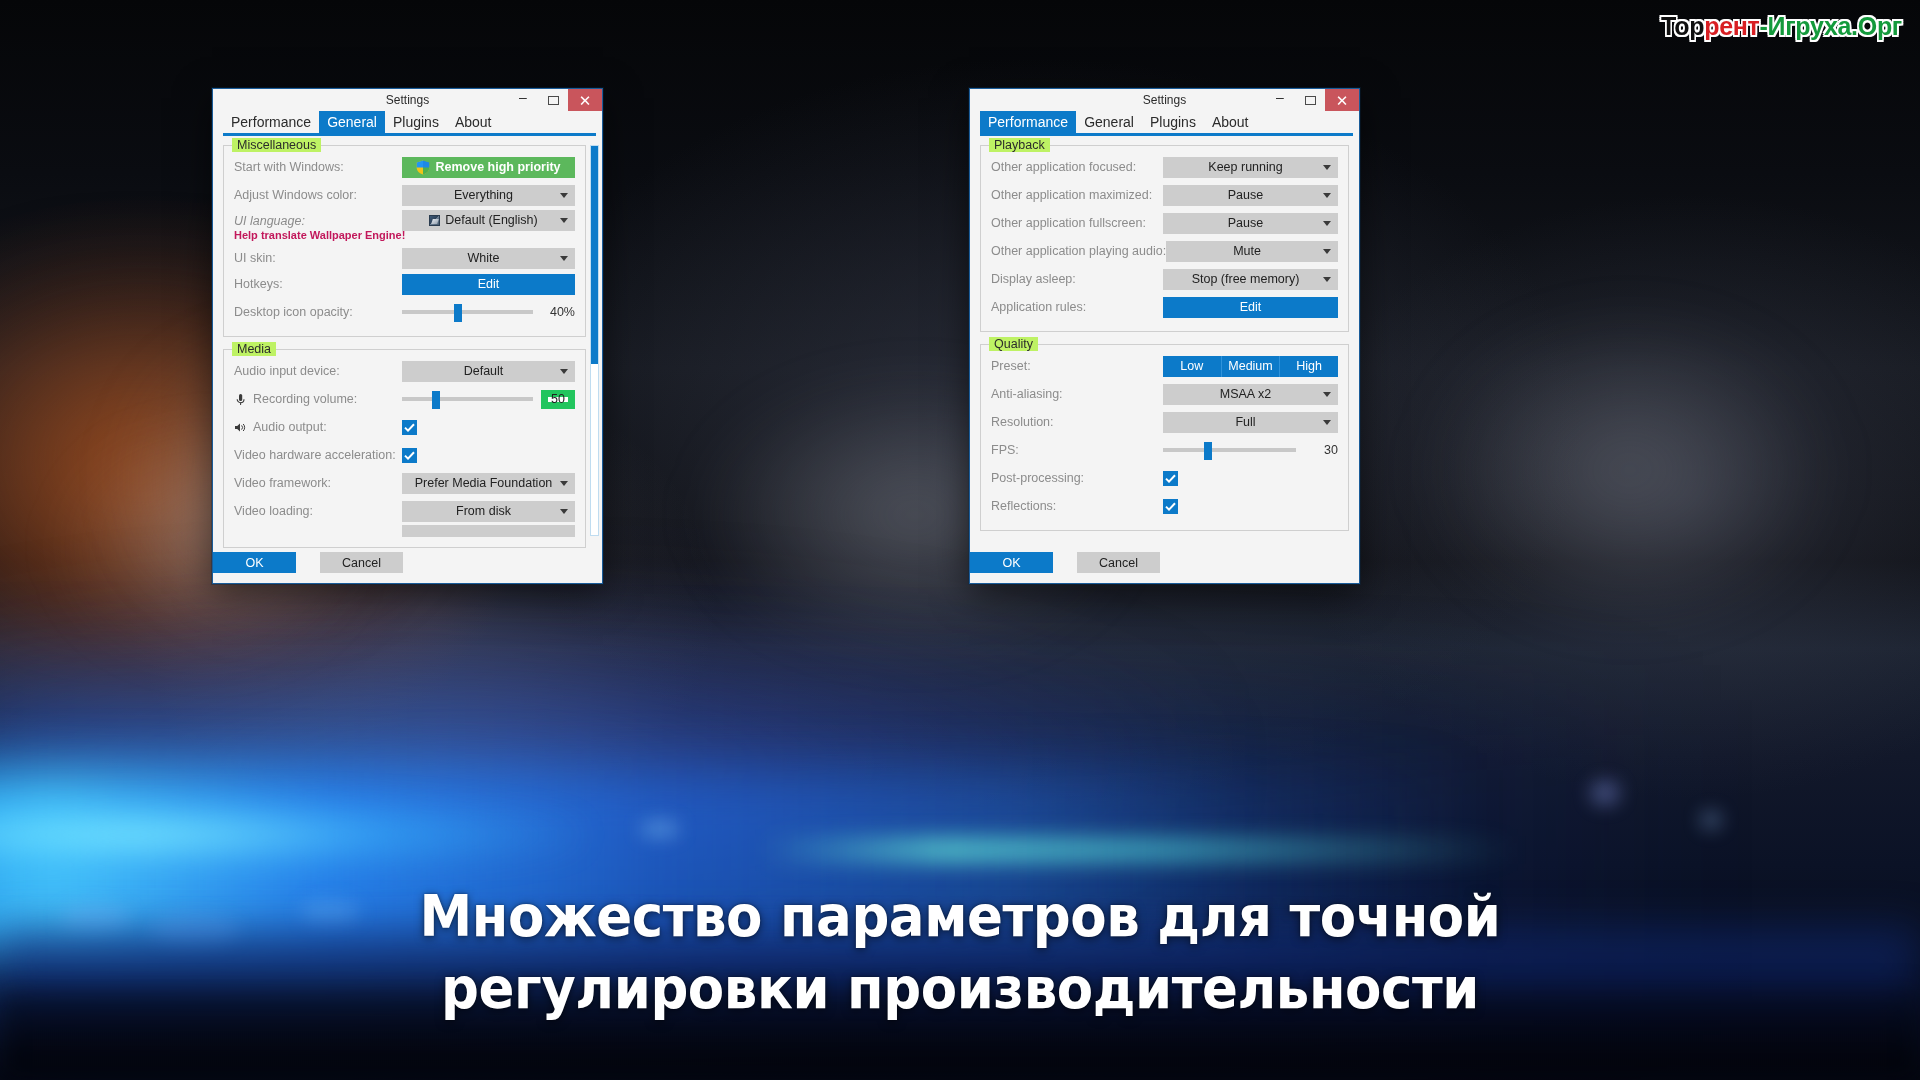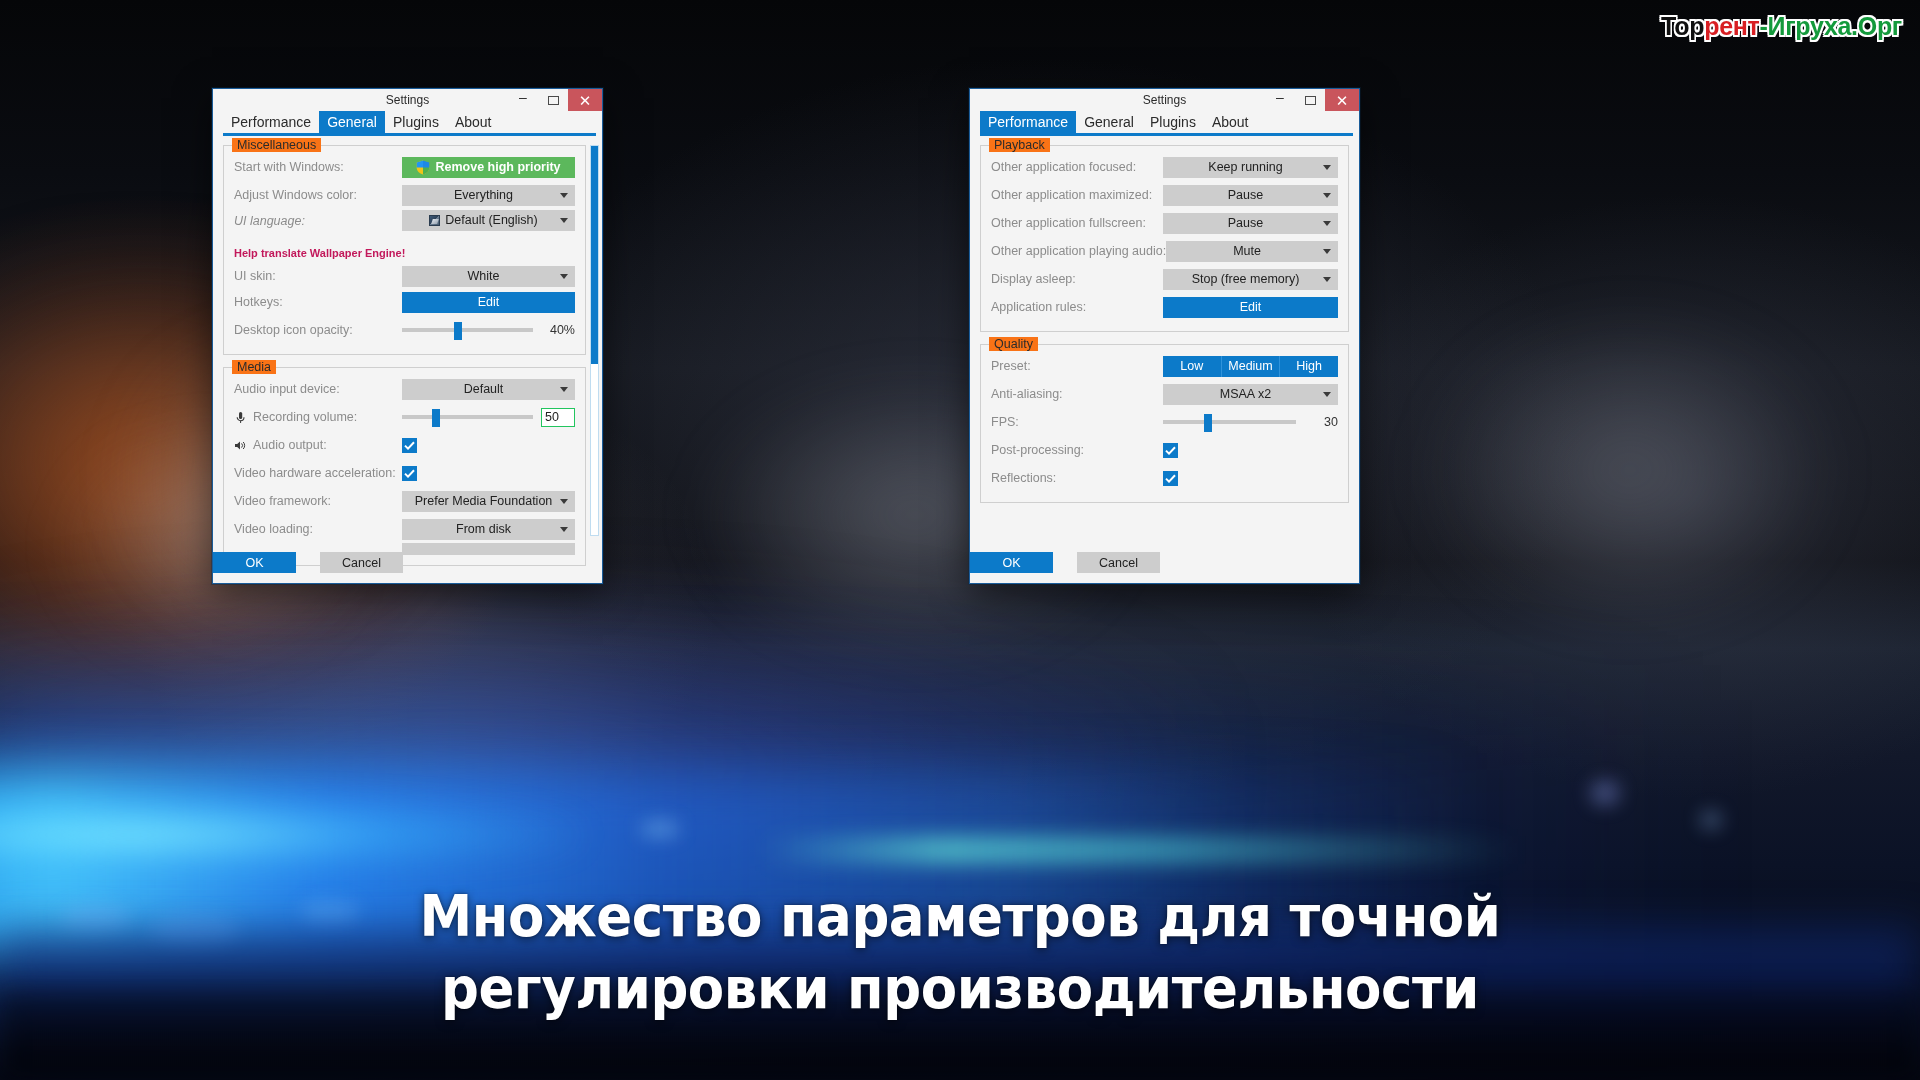--- a/index.html
+++ b/index.html
@@ -188,21 +188,21 @@
 
   
   .group {
     border: 1px solid #cfcfcf;
     margin-bottom: 12px;
     padding: 7px 10px 10px 10px;
     position: relative;
   }
   .group-title {
     position: absolute; top: -8px; left: 8px;
-    background: #f97316; padding: 0 5px;
+    background: #bef264; padding: 0 5px;
     font-size: 12.5px; color: #2b2b2b;
   }
 
   .row {
     display: flex; align-items: center;
     height: 28px;
   }
   .row-label {
     flex: 0 0 168px;
     color: #8c8c8c; font-size: 12.5px;
@@ -273,21 +273,21 @@
   .seg:last-child { border-right: none; }
 
   
   .slider { flex: 1; position: relative; height: 21px; display: flex; align-items: center; }
   .slider .track { height: 4px; background: #c8c8c8; width: 100%; border-radius: 0; }
   .slider .thumb {
     position: absolute; width: 8px; height: 18px; background: #0c7ac9; top: 2px;
   }
   .slider-val { width: 34px; text-align: right; font-size: 12.5px; color: #333; margin-left: 8px; }
   .slider-box {
-    width: 34px; height: 19px; border: 1px solid #22c55e; background: #fff;
+    width: 34px; height: 19px; border: 7px solid #22c55e; background: #fff;
     font-size: 12.5px; color: #222; margin-left: 8px;
     display: flex; align-items: center; padding-left: 3px;
   }
 
   
   .cbx {
     width: 15px; height: 15px; background: #0c7ac9;
     display: flex; align-items: center; justify-content: center; cursor: default;
   }
   .cbx svg { display: block; }
@@ -407,21 +407,21 @@
           <div class="combo">
             <span class="combo-inner">
               <span class="flagicon"></span>
               <span>Default (English)</span>
             </span>
             <span class="caret"></span>
           </div>
         </div>
       </div>
 
-      <div class="row" style="height:15px;margin-top:18px;">
+      <div class="row" style="height:15px;">
         <div class="sublink">Help translate Wallpaper Engine!</div>
       </div>
 
       <div class="row" style="height:24px;">
         <div class="row-label">UI skin:</div>
         <div class="row-ctl">
           <div class="combo">
             <span>White</span>
             <span class="caret"></span>
           </div>
@@ -651,20 +651,29 @@
       <div class="row">
         <div class="row-label">Anti-aliasing:</div>
         <div class="row-ctl">
           <div class="combo">
             <span>MSAA x2</span>
             <span class="caret"></span>
           </div>
         </div>
       </div>
 
+      <div class="row">
+        <div class="row-label">Resolution:</div>
+        <div class="row-ctl">
+          <div class="combo">
+            <span>Full</span>
+            <span class="caret"></span>
+          </div>
+        </div>
+      </div>
 
       <div class="row">
         <div class="row-label">FPS:</div>
         <div class="row-ctl">
           <div class="slider">
             <div class="track"></div>
             <div class="thumb" style="left:31%"></div>
           </div>
           <div class="slider-val">30</div>
         </div>

